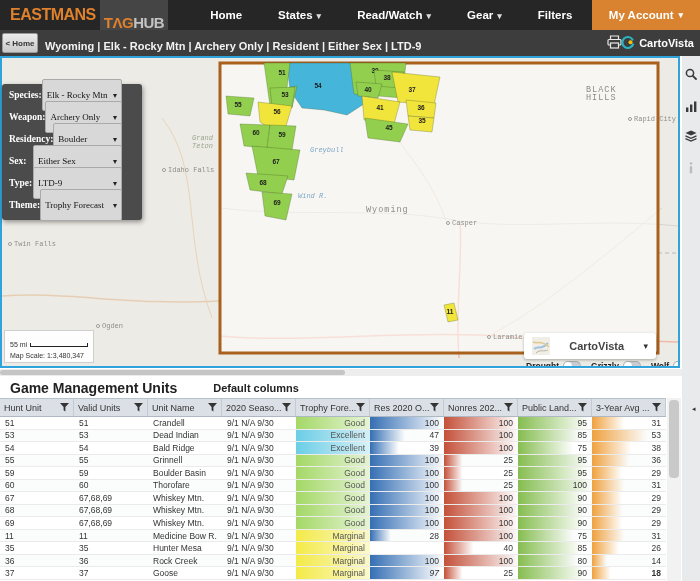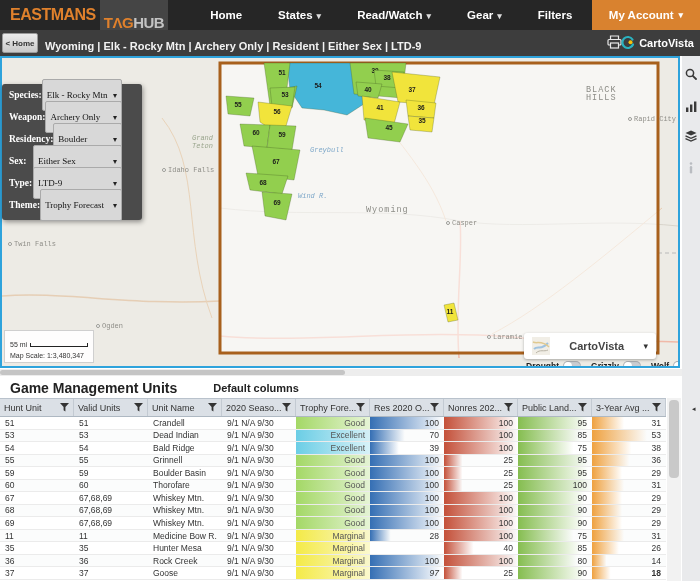--- a/index.html
+++ b/index.html
@@ -390,21 +390,21 @@
           <div class="gcell num" style="background: linear-gradient(90deg, rgba(193, 71, 47, 0.95) 0%, rgba(193, 71, 47, 0) 100%);">100</div>
           <div class="gcell num" style="background: linear-gradient(90deg, rgba(127, 186, 71, 0.95) 0%, rgba(127, 186, 71, 0) 95%);">95</div>
           <div class="gcell num" style="background: linear-gradient(90deg, rgba(238, 156, 53, 0.95) 0%, rgba(238, 156, 53, 0) 43.4%);">31</div>
         </div>
         <div class="grow">
           <div class="gcell">53</div>
           <div class="gcell">53</div>
           <div class="gcell">Dead Indian</div>
           <div class="gcell">9/1 N/A 9/30</div>
           <div class="gcell num" style="background: linear-gradient(90deg, rgba(99, 203, 228, 0.95) 0%, rgba(99, 203, 228, 0.25) 100%); color: rgb(85, 85, 85);">Excellent</div>
-          <div class="gcell num" style="background: linear-gradient(90deg, rgba(42, 103, 176, 0.95) 0%, rgba(42, 103, 176, 0) 47%);">70</div>
+          <div class="gcell num" style="background: linear-gradient(90deg, rgba(42, 103, 176, 0.95) 0%, rgba(42, 103, 176, 0) 47%);">47</div>
           <div class="gcell num" style="background: linear-gradient(90deg, rgba(193, 71, 47, 0.95) 0%, rgba(193, 71, 47, 0) 100%);">100</div>
           <div class="gcell num" style="background: linear-gradient(90deg, rgba(127, 186, 71, 0.95) 0%, rgba(127, 186, 71, 0) 85%);">85</div>
           <div class="gcell num" style="background: linear-gradient(90deg, rgba(238, 156, 53, 0.95) 0%, rgba(238, 156, 53, 0) 74.2%);">53</div>
         </div>
         <div class="grow">
           <div class="gcell">54</div>
           <div class="gcell">54</div>
           <div class="gcell">Bald Ridge</div>
           <div class="gcell">9/1 N/A 9/30</div>
           <div class="gcell num" style="background: linear-gradient(90deg, rgba(99, 203, 228, 0.95) 0%, rgba(99, 203, 228, 0.25) 100%); color: rgb(85, 85, 85);">Excellent</div>

